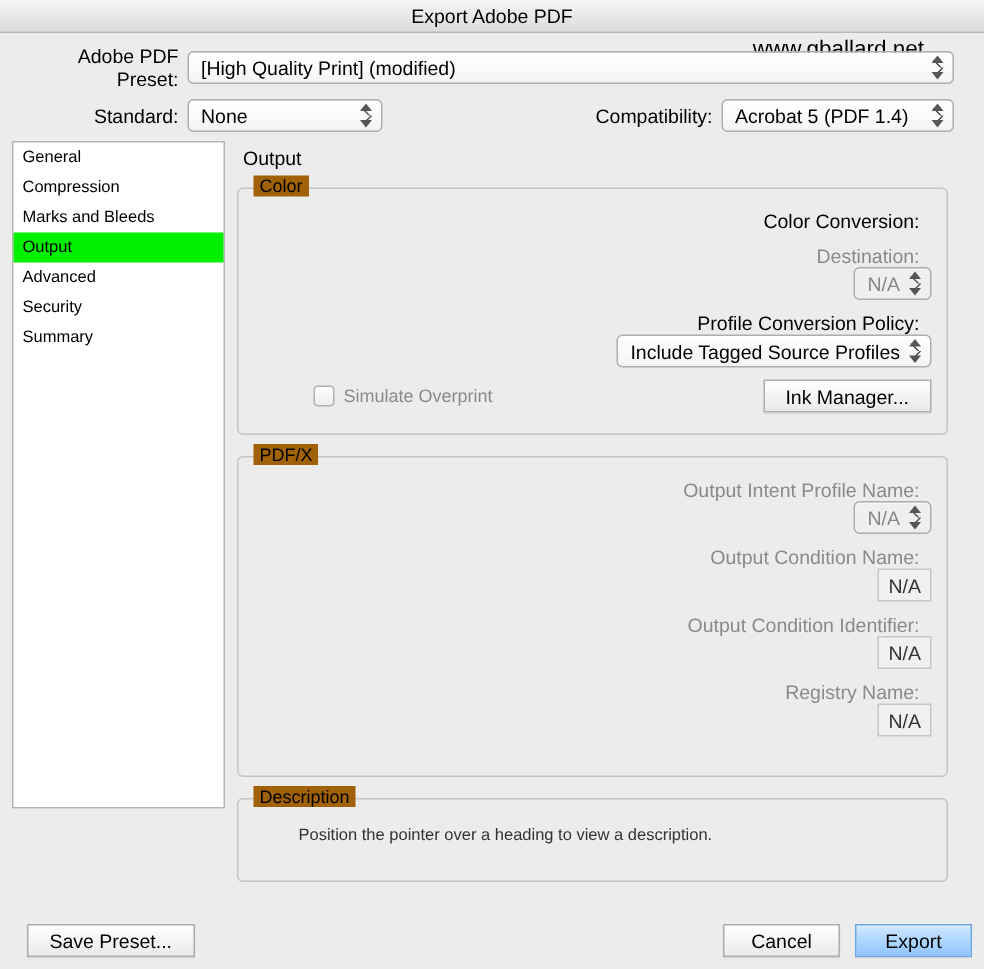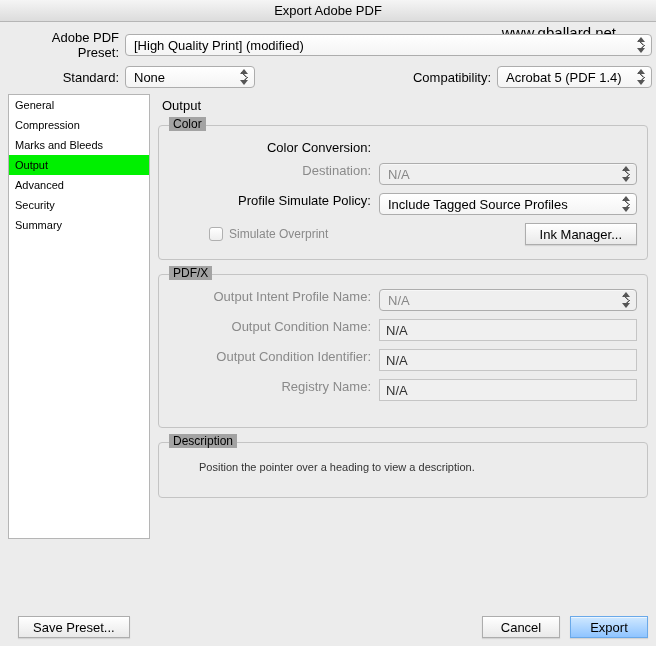--- a/index.html
+++ b/index.html
@@ -22,21 +22,21 @@
   position: relative;
 }
 .watermark {
   position: absolute;
   right: 40px;
   top: 24px;
   font-size: 15px;
   color: #000;
 }
 .content {
-  padding: 8px 4px 0 8px;
+  padding: 8px 20px 0 8px;
 }
 .row {
   display: flex;
   align-items: center;
   margin-bottom: 6px;
   font-size: 13px;
 }
 .row-label {
   width: 117px;
   text-align: right;
@@ -120,28 +120,29 @@
   border: 1px solid #c4c4c4;
   border-radius: 4px;
   position: relative;
   padding: 14px 10px 14px 10px;
   margin-bottom: 14px;
 }
 .fieldset .legend {
   position: absolute;
   top: -9px;
   left: 10px;
-  background: #a3a3a3;
+  background: #a16207;
   padding: 0 4px;
   font-size: 12px;
 }
 .form-row {
   display: flex;
-  align-items: flex-start;
+  align-items: flex-end;
   margin-bottom: 8px;
+  flex-direction: column;
 }
 .form-row .flabel {
   width: 210px;
   text-align: right;
   padding-right: 8px;
   font-size: 13px;
 }
 .form-row .flabel.dis { color: #8a8a8a; }
 .form-row .fcontrol { flex: 1; }
 .textfield {
@@ -265,21 +266,21 @@
           <div class="flabel dis">Destination:</div>
           <div class="fcontrol">
             <div class="select disabled" style="width:100%">
               <span>N/A</span>
               <span class="stepper"></span>
             </div>
           </div>
         </div>
 
         <div class="form-row">
-          <div class="flabel">Profile Simulate Policy:</div>
+          <div class="flabel">Profile Conversion Policy:</div>
           <div class="fcontrol">
             <div class="select" style="width:100%">
               <span>Include Tagged Source Profiles</span>
               <span class="stepper"></span>
             </div>
           </div>
         </div>
 
         <div class="ink-row">
           <div class="checkbox-row">

